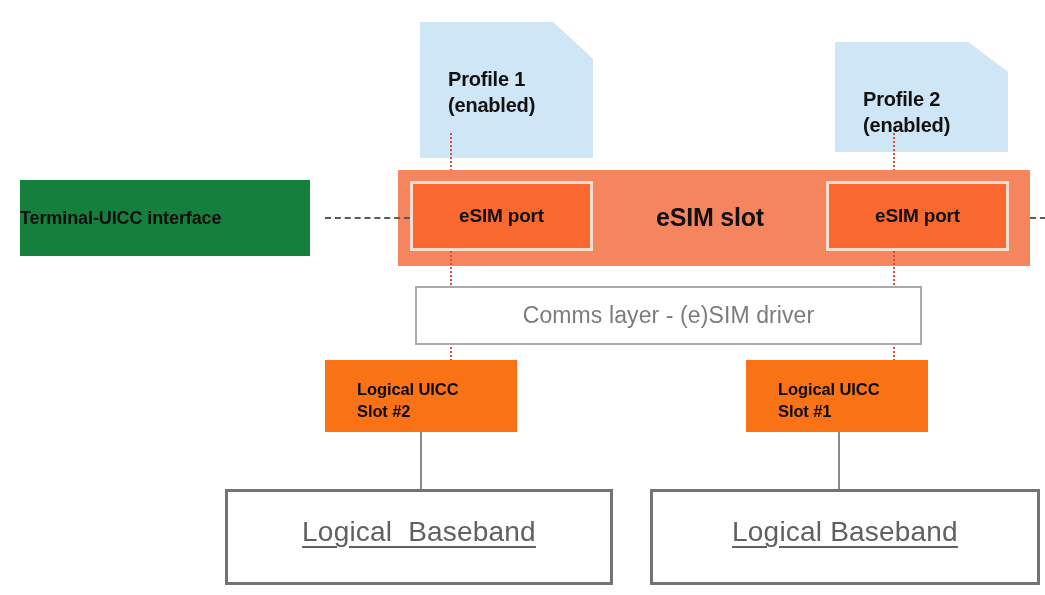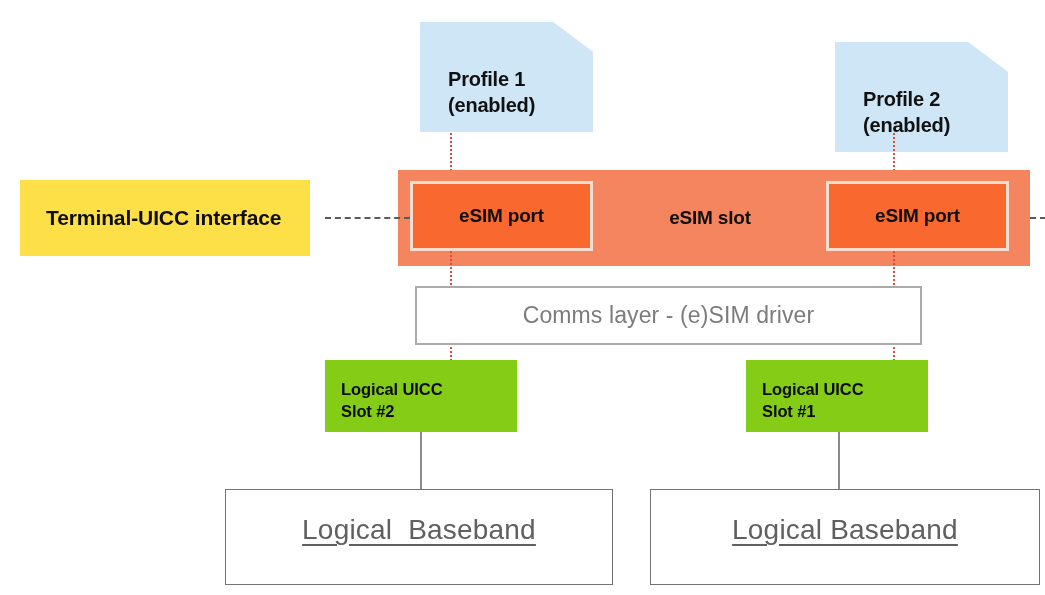--- a/index.html
+++ b/index.html
@@ -33,78 +33,77 @@
   }
   .profile-card .ln { display: block; }
 
   
   .esim-slot {
     background: #F4855F;
   }
   .slot-label {
     color: #101010;
     font-weight: bold;
-    font-size: 19px;
+    font-size: 25px;
     letter-spacing: -0.2px;
     display: flex;
     align-items: center;
     justify-content: center;
   }
   .esim-port {
     background: #F9682F;
     border: 3px solid #F7DCD0;
     color: #101010;
     font-weight: bold;
     font-size: 19px;
     letter-spacing: -0.2px;
     display: flex;
     align-items: center;
     justify-content: center;
   }
 
   
   .terminal-box {
-    background: #fde047;
+    background: #15803d;
     color: #0E0E0E;
     font-weight: bold;
-    font-size: 21px;
+    font-size: 18px;
     letter-spacing: -0.1px;
     display: flex;
     align-items: center;
-    padding-left: 26px;
   }
 
   
   .comms-box {
     background: #ffffff;
     border: 2px solid #ABABAB;
     color: #7C7C7C;
     font-size: 23px;
     letter-spacing: 0.1px;
     display: flex;
     align-items: center;
     justify-content: center;
   }
 
   
   .uicc-box {
-    background: #84cc16;
+    background: #f97316;
     color: #0B0B0B;
     font-weight: bold;
     font-size: 16.5px;
     line-height: 1.32;
     letter-spacing: -0.1px;
-    padding: 19px 0 0 16px;
+    padding: 19px 0 0 32px;
   }
   .uicc-box .ln { display: block; }
 
   
   .baseband-box {
     background: #ffffff;
-    border: 1px solid #737373;
+    border: 3px solid #737373;
     display: flex;
     align-items: flex-start;
     justify-content: center;
     padding-top: 24px;
   }
   .baseband-label {
     color: #606060;
     font-size: 28px;
     letter-spacing: 0.2px;
     text-decoration: underline;
@@ -125,21 +124,21 @@
   .dashed-h {
     border-top: 2px dashed #5A5A5A;
     height: 0;
   }
 </style>
 </head>
 <body>
 
 <div id="canvas">
 
-  <div class="abs profile-card" style="left:420px; top:22px; width:173px; height:110px;">
+  <div class="abs profile-card" style="left:420px; top:22px; width:173px; height:136px;">
     <span class="ln">Profile 1</span>
     <span class="ln">(enabled)</span>
   </div>
 
   <div class="abs profile-card" style="left:835px; top:22px; width:173px; height:110px;margin-top:20px;">
     <span class="ln">Profile 2</span>
     <span class="ln">(enabled)</span>
   </div>
 
   <div class="abs dotted-v" style="left:450px; top:133px; height:38px;"></div>

